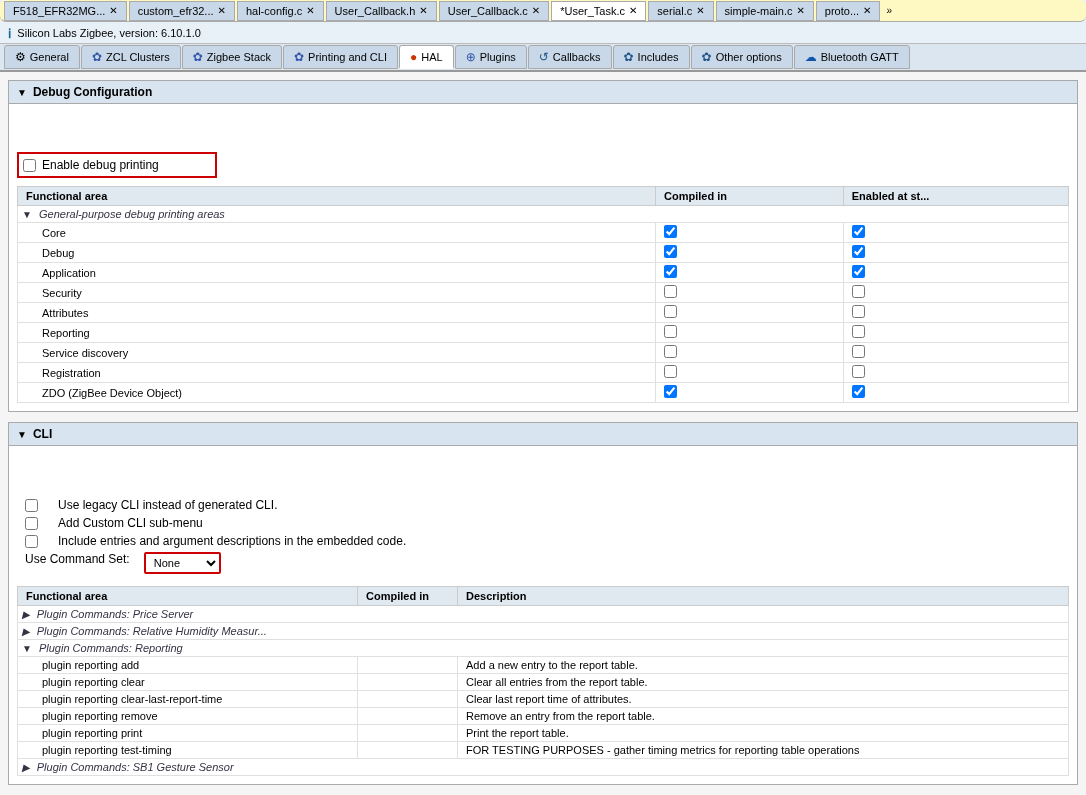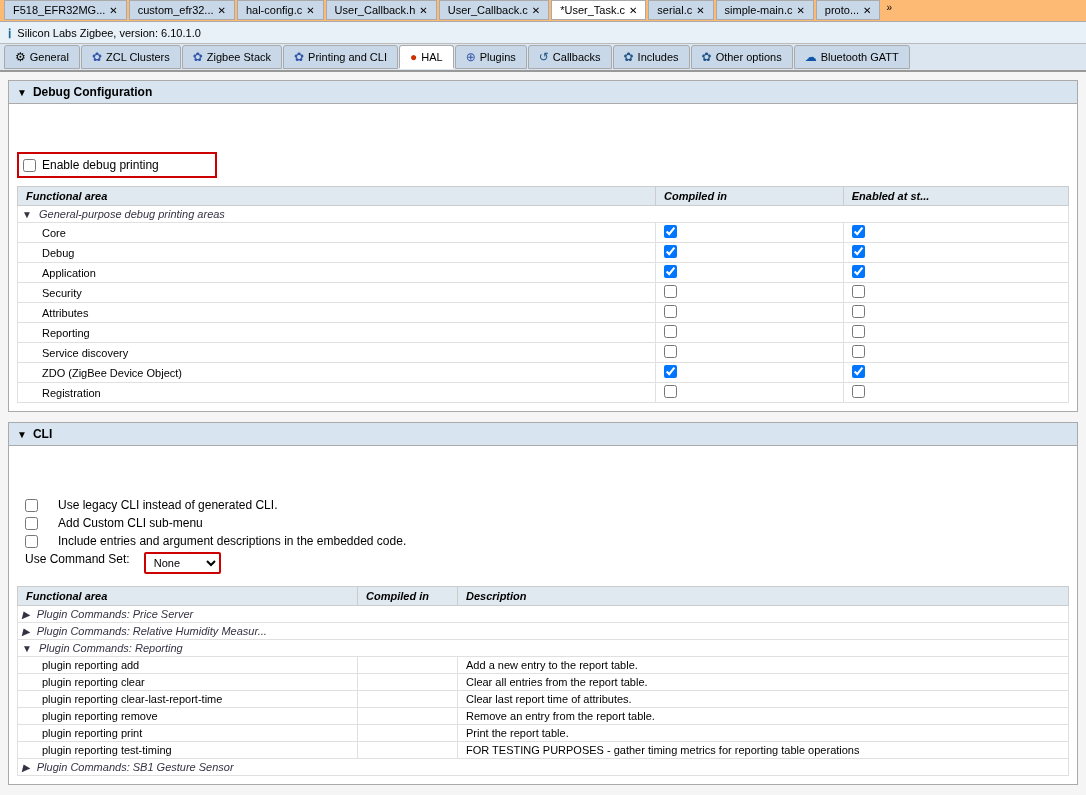--- a/index.html
+++ b/index.html
@@ -1,21 +1,21 @@
 <!DOCTYPE html>
 <html><head>
   <meta charset="utf-8">
   <style>
     * { box-sizing: border-box; margin: 0; padding: 0; }
     body { font-family: Arial, sans-serif; font-size: 12px; background: #f0f0f0; color: #000; overflow: hidden; width: 1086px; height: 795px; }
 
     
     .title-bar {
-      display: flex; background: #fdba74; border-bottom: 1px solid #aaa;
-      height: 22px; padding: 0 4px; gap: 2px;
+      display: flex; align-items: center; background: #fef9c3; border-bottom: 1px solid #aaa;
+      height: 22px; padding: 0 4px; gap: 2px; border-radius: 6px;
     }
     .title-bar-tab {
       display: flex; align-items: center; background: #c8d8e8; border: 1px solid #aaa;
       padding: 2px 8px; font-size: 11px; height: 20px; cursor: pointer; white-space: nowrap;
     }
     .title-bar-tab.active { background: #fff; }
     .tab-close { margin-left: 4px; font-size: 10px; cursor: pointer; }
     .title-bar-overflow { padding: 2px 4px; cursor: pointer; font-size: 10px; }
 
     
@@ -60,21 +60,21 @@
       display: flex; align-items: center; gap: 6px; padding: 4px;
       border: 2px solid #cc0000; margin-bottom: 8px; width: 200px;
     }
     .debug-checkbox-row input[type=checkbox] { cursor: pointer; }
 
     
     .data-table {
       width: 100%; border-collapse: collapse; font-size: 11px;
     }
     .data-table th {
-      background: #e0e8f0; border: 1px solid #ccc; padding: 3px 8px; text-align: left; font-weight: bold; font-style: italic;
+      background: #e0e8f0; border: 1px solid #ccc; padding: 3px 8px; text-align: left; font-weight: bold;
     }
     .data-table td {
       border: 1px solid #e0e0e0; padding: 2px 8px; vertical-align: middle;
     }
     .data-table .group-row td { font-style: italic; color: #334; padding-left: 4px; }
     .data-table .group-row .arrow { font-size: 10px; margin-right: 4px; }
     .data-table .child-row td:first-child { padding-left: 24px; }
     .data-table input[type=checkbox] { cursor: pointer; }
     .col-functional { width: 340px; }
     .col-compiled { width: 100px; }
@@ -252,28 +252,28 @@
             <td>Reporting</td>
             <td><input type="checkbox" style=""></td>
             <td><input type="checkbox" style=""></td>
           </tr>
           <tr class="child-row">
             <td>Service discovery</td>
             <td><input type="checkbox" style=""></td>
             <td><input type="checkbox" style=""></td>
           </tr>
           <tr class="child-row">
+            <td>Registration</td>
+            <td><input type="checkbox" style=""></td>
+            <td><input type="checkbox" style=""></td>
+          </tr>
+          <tr class="child-row">
             <td>ZDO (ZigBee Device Object)</td>
             <td><input type="checkbox" checked="" style=""></td>
             <td><input type="checkbox" checked="" style=""></td>
-          </tr>
-          <tr class="child-row">
-            <td>Registration</td>
-            <td><input type="checkbox" style=""></td>
-            <td><input type="checkbox" style=""></td>
           </tr>
         </tbody>
       </table>
     </div>
   </div>
 
   <div class="section">
     <div class="section-header">
       <span class="arrow">▼</span>
       <span>CLI</span>

